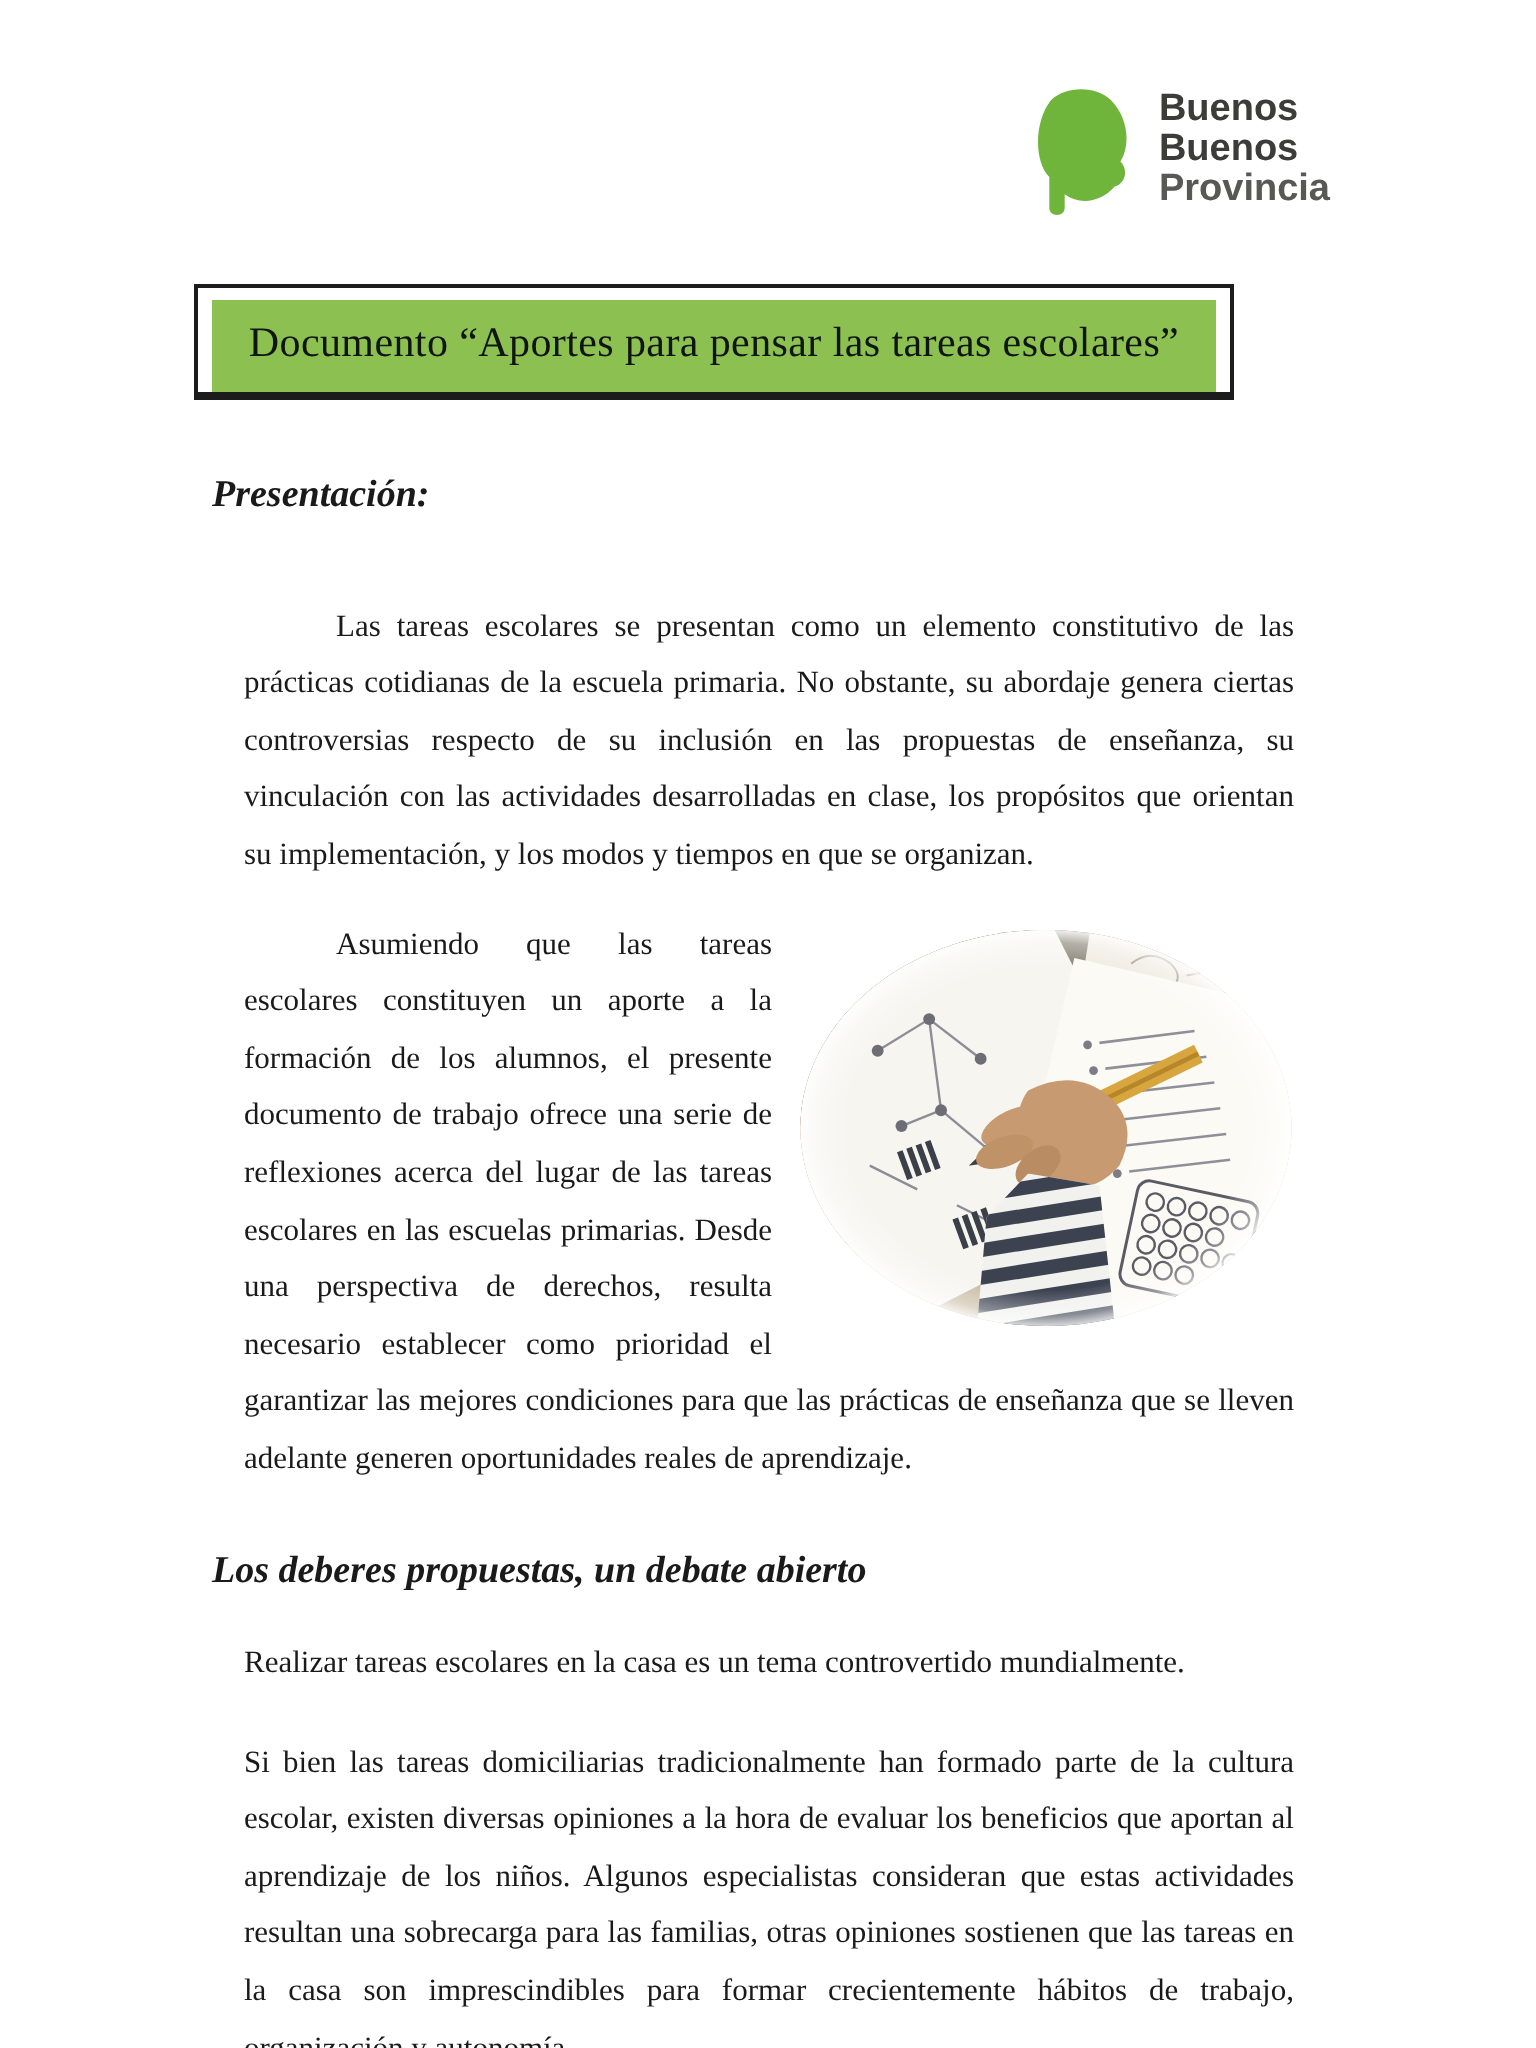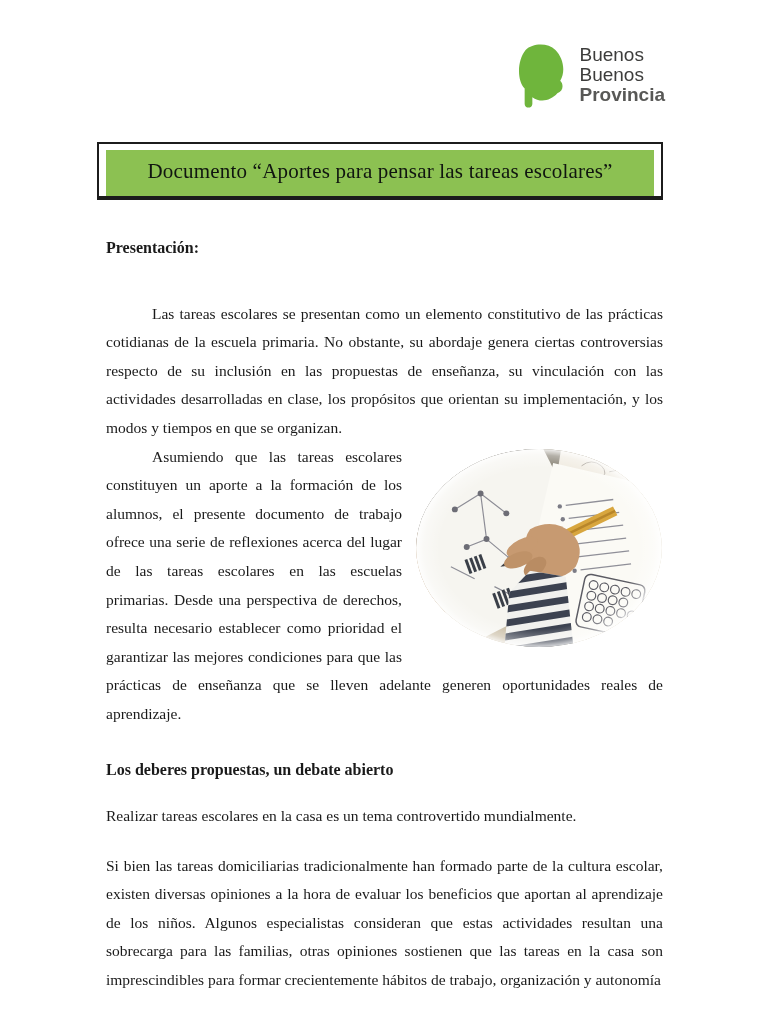--- a/index.html
+++ b/index.html
@@ -9,36 +9,36 @@
   *{box-sizing:border-box;}
   html,body{margin:0;padding:0;background:#e9e9e9;}
   .page{
     width:768px;height:1024px;background:#ffffff;position:relative;margin:0 auto;
     font-family:"Liberation Serif", serif;color:var(--text_color);overflow:hidden;
   }
   
   .logo{position:absolute;top:43px;right:103px;display:flex;align-items:flex-start;gap:13px;}
   .logo-shape{width:50px;height:66px;flex:0 0 auto;}
   .logo-text{font-family:"Liberation Sans", sans-serif;font-size:19px;line-height:20px;padding-top:2px;}
-  .logo-text .b{font-weight:normal;color:var(--logo_dark);}
+  .logo-text .b{font-weight:bold;color:var(--logo_dark);}
   .logo-text .l{font-weight:bold;color:var(--logo_light);}
   
   .banner{
-    position:absolute;top:142px;left:97px;width:566px;
+    position:absolute;top:142px;left:97px;width:520px;
     border:2px solid var(--banner_border);border-bottom-width:4px;
     background:#fff;padding:6px 7px 0 7px;
   }
   .banner-inner{
     background:var(--banner_green);text-align:center;
     font-size:21px;padding:9px 4px 12px 4px;color:#101510;letter-spacing:.2px;
   }
   
   .content{position:absolute;top:234px;left:106px;width:557px;font-size:15.5px;line-height:28.6px;}
-  .h-bold{font-weight:bold;font-size:16px;margin:0;}
-  p{margin:0;text-align:justify;}
+  .h-bold{font-weight:bold;font-size:19px;margin:0;font-style:italic;}
+  p{margin:16px;text-align:justify;}
   .indent{text-indent:46px;}
   .mt-para{margin-top:37px;}
   .mt-h{margin-top:27px;}
   .mt-s{margin-top:18px;}
   .mt-p4{margin-top:21px;}
   
   .photo-float{
     float:right;width:248px;height:201px;margin:5px 0 6px 13px;
   }
   .photo-float svg{width:100%;height:100%;display:block;}

